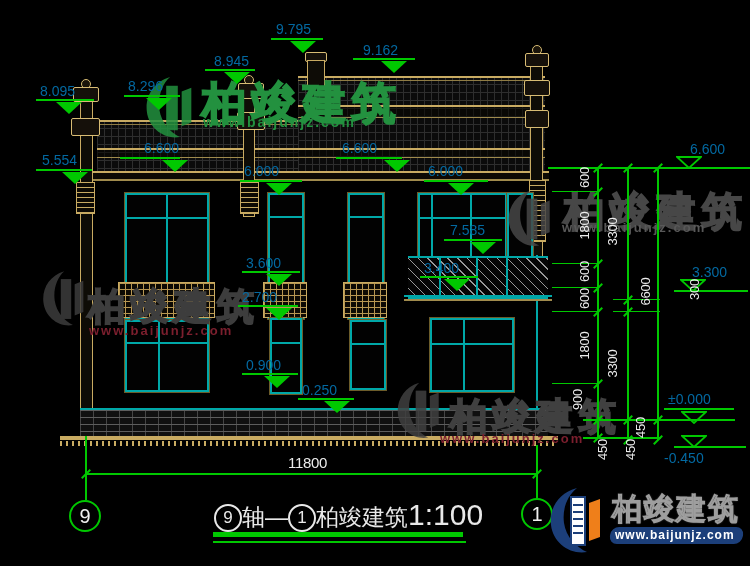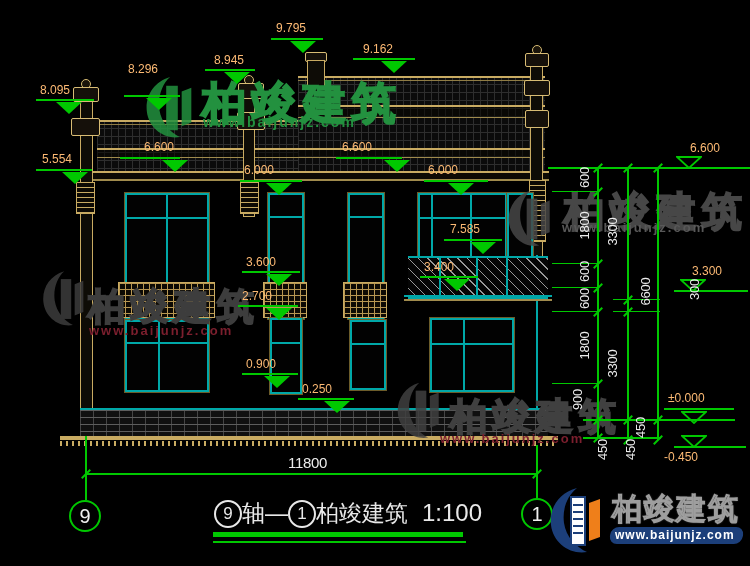--- a/index.html
+++ b/index.html
@@ -36,31 +36,31 @@
   .groundline{background:#c9ab62;}
   .groundticks{background-image:repeating-linear-gradient(90deg,#c9ab62 0 2px,transparent 2px 6px);}
   .tealline{background:#00a8a8;}
   .tanline{background:#a08b4d;}
   
   .dimtxt{position:absolute;color:#ececec;font-size:14px;letter-spacing:-0.3px;white-space:nowrap;}
   .dimline{position:absolute;background:#00c800;height:2px;}
   .dimvert{position:absolute;background:#00c800;width:2px;}
   .slash{position:absolute;width:12px;height:2px;background:#00c800;transform:rotate(-45deg);}
   .rot{transform:rotate(-90deg);transform-origin:center center;text-align:center;}
-  .lvl-label{position:absolute;color:#fdba74;font-size:12px;white-space:nowrap;}
+  .lvl-label{position:absolute;color:#0369a1;font-size:14px;white-space:nowrap;}
   
   .wm-text{position:absolute;font-weight:bold;white-space:nowrap;color:transparent;}
   .wm-url{position:absolute;font-weight:bold;white-space:nowrap;letter-spacing:2px;}
   
   .bubble{position:absolute;width:28px;height:28px;border:2px solid #00c800;border-radius:50%;
           color:#f0f0f0;font-size:20px;line-height:28px;text-align:center;background:#000;}
   .tcirc{display:inline-block;width:24px;height:24px;border:2px solid #e8e8e8;border-radius:50%;
          font-size:17px;line-height:24px;text-align:center;vertical-align:2px;}
   #title{position:absolute;left:214px;top:498px;color:#e8e8e8;font-size:23px;white-space:nowrap;}
-  #title .scale{font-size:24px;margin-left:14px;}
+  #title .scale{font-size:30px;}
   #title-u1{position:absolute;left:213px;top:532px;width:250px;height:5px;background:#00c800;}
   #title-u2{position:absolute;left:213px;top:541px;width:253px;height:2px;background:#00c800;}
   
   #brand-name{position:absolute;left:612px;top:489px;font-size:30px;font-weight:bold;color:#161616;
     -webkit-text-stroke:1px #9e9e9e;text-shadow:0 0 2px #777;letter-spacing:2px;white-space:nowrap;}
   #brand-ribbon{position:absolute;left:610px;top:527px;width:133px;height:17px;background:#1c3f7a;
     border-radius:8px;transform:skewX(-8deg);}
   #brand-url{position:absolute;left:615px;top:528px;font-size:12px;font-weight:bold;color:#fff;
     letter-spacing:1px;white-space:nowrap;}
 </style>
@@ -212,21 +212,21 @@
           <rect x="24" y="12" width="12" height="46" fill="#404040"></rect>
           <path d="M40 18 L50 14 L50 50 L40 54 Z" fill="#404040"></path>
         </svg></div>
       <div class="wm-text" style="left: 450px; top: 392px; font-size: 37px; letter-spacing: 6px; -webkit-text-stroke: 2px rgb(64, 64, 64); text-shadow: rgb(64, 64, 64) 0px 0px 1px;">柏竣建筑</div>
       <div class="wm-url" style="left: 440px; top: 431px; font-size: 13px; color: rgb(124, 31, 46);">www.baijunjz.com</div>
       <div class="lvl-label" style="left: 40px; top: 83px;">8.095</div>
       <div class="dimline" style="left: 36px; top: 99px; width: 58px;"></div>
       <div class="abs" style="left: 56px; top: 101px; width: 26px; height: 13px;"><svg width="26" height="13">
           <polygon points="0,0 26,0 13,12" fill="#00c800"></polygon>
         </svg></div>
-      <div class="lvl-label" style="left: 128px; top: 62px;">8.296</div>
+      <div class="lvl-label" style="left: 128px; top: 78px;">8.296</div>
       <div class="dimline" style="left: 124px; top: 95px; width: 56px;"></div>
       <div class="abs" style="left: 146px; top: 97px; width: 26px; height: 13px;"><svg width="26" height="13">
           <polygon points="0,0 26,0 13,12" fill="#00c800"></polygon>
         </svg></div>
       <div class="lvl-label" style="left: 214px; top: 53px;">8.945</div>
       <div class="dimline" style="left: 205px; top: 69px; width: 50px;"></div>
       <div class="abs" style="left: 224px; top: 71px; width: 26px; height: 13px;"><svg width="26" height="13">
           <polygon points="0,0 26,0 13,12" fill="#00c800"></polygon>
         </svg></div>
       <div class="lvl-label" style="left: 276px; top: 21px;">9.795</div>

